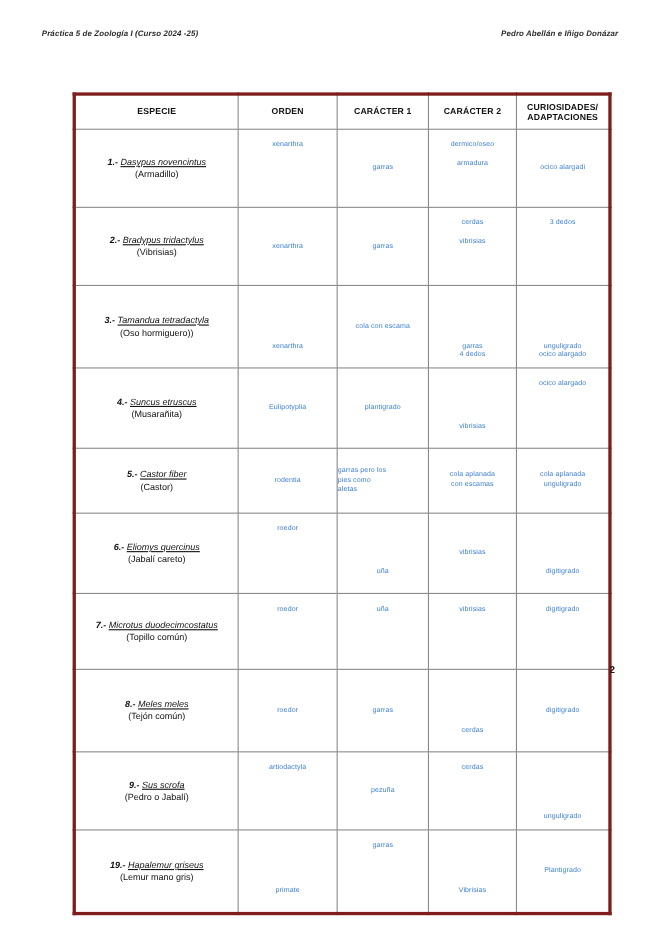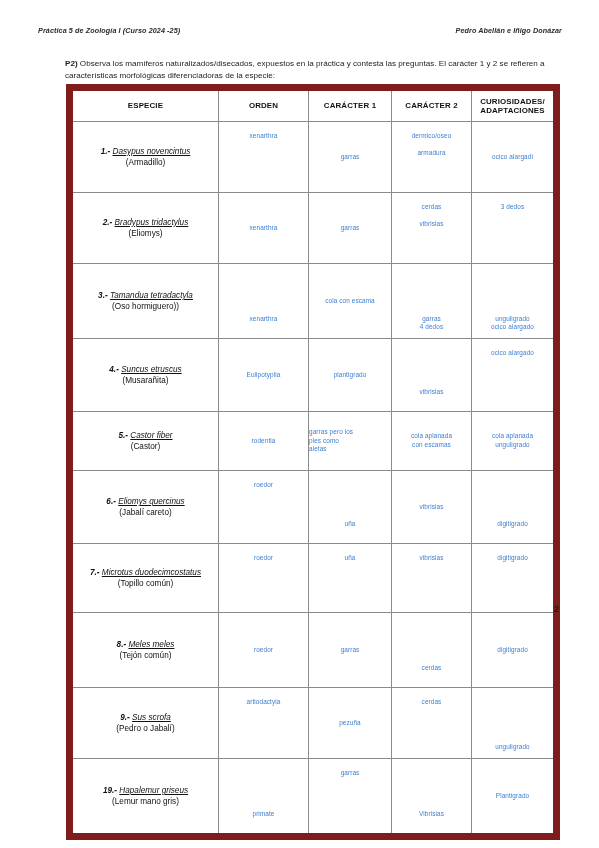--- a/index.html
+++ b/index.html
@@ -59,21 +59,21 @@
   .tbl-wrap {
     position: absolute;
     left: 66px;
     top: 84px;
     width: 487px;
   }
   table.species {
     border-collapse: collapse;
     table-layout: fixed;
     width: 487px;
-    border: 7px solid #7f1d1d;
+    border: 3px solid #7f1d1d;
   }
   table.species col.c1 { width: 149px; }
   table.species col.c2 { width: 90px; }
   table.species col.c3 { width: 83px; }
   table.species col.c4 { width: 80px; }
   table.species col.c5 { width: 85px; }
 
   table.species th,
   table.species td {
     border: 1px solid #8a8a8a;
@@ -150,21 +150,20 @@
 </head>
 <body>
 
 <div class="page">
 
   <div class="runhead">
     <span class="left">Práctica 5 de Zoología I (Curso 2024 -25)</span>
     <span class="right">Pedro Abellán e Iñigo Donázar</span>
   </div>
 
-  <p class="question"><span class="qlabel">P2)</span><span> Observa los mamíferos naturalizados/disecados, expuestos en la práctica y contesta las preguntas. El carácter 1 y 2 se refieren a características morfológicas diferenciadoras de la especie:</span></p>
 
   <div class="tbl-wrap">
     <table class="species">
       <colgroup>
         <col class="c1">
           <col class="c2">
           <col class="c3">
           <col class="c4">
           <col class="c5">
       </colgroup>
@@ -189,21 +188,21 @@
           <td class="ans v-mid">garras</td>
           <td class="ans v-top">dermico/oseo
 
 armadura</td>
           <td class="ans v-mid">ocico alargadi</td>
         </tr>
 
         <tr>
           <td class="sp-cell">
             <span class="sp-line1"><span class="sp-num">2.-</span> <span class="sp-latin">Bradypus tridactylus</span></span>
-            <span class="sp-common">(Eliomys)</span>
+            <span class="sp-common">(Vibrisias)</span>
           </td>
           <td class="ans v-mid">xenarthra</td>
           <td class="ans v-mid">garras</td>
           <td class="ans v-top">cerdas
 
 vibrisias</td>
           <td class="ans v-top">3 dedos</td>
         </tr>
 
         <tr>

